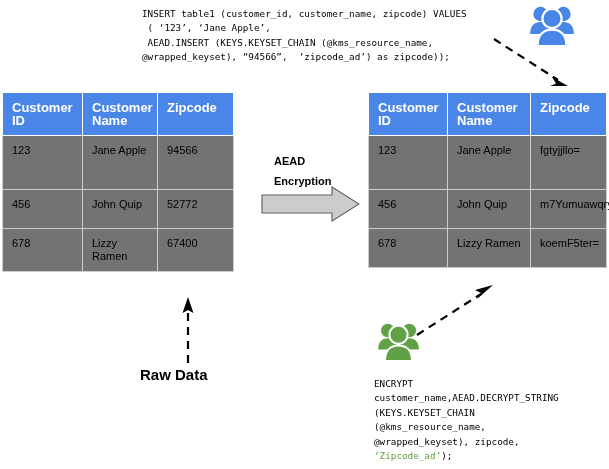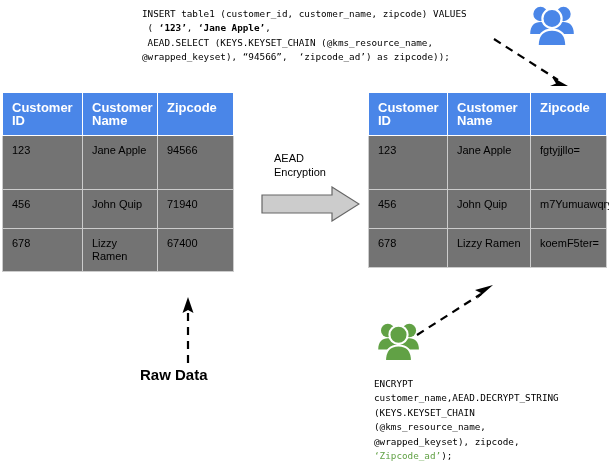--- a/index.html
+++ b/index.html
@@ -21,21 +21,21 @@
     font-family: "DejaVu Sans Mono", monospace;
     color: #000000;
     white-space: pre;
   }
   #insert-statement {
     left: 142px;
     top: 7px;
     font-size: 9.3px;
     line-height: 14.4px;
   }
-  #insert-statement .bold { font-weight: bold; text-align: center; }
+  #insert-statement .bold { font-weight: normal; text-align: center; }
 
   #select-statement {
     left: 374px;
     top: 377px;
     font-size: 9.3px;
     line-height: 14.4px;
   }
   #select-statement .green { color: #61a145; margin-top: 43px; }
 
   
@@ -86,23 +86,23 @@
     left: 261px;
     top: 186px;
     width: 99px;
     height: 36px;
   }
   #aead-label {
     position: absolute;
     left: 274px;
     top: 151px;
     font-size: 11px;
-    font-weight: normal;
-    color: #000000;
-    line-height: 14px;
+    font-weight: bold;
+    color: #000000;
+    line-height: 20px;
     white-space: pre;
   }
 
   
   #raw-data-arrow {
     position: absolute;
     left: 176px;
     top: 297px;
     width: 24px;
     height: 68px;
@@ -146,21 +146,21 @@
     top: 320px;
     width: 43px;
     height: 42px;
   }
 </style>
 </head>
 <body>
 
 <div id="insert-statement" class="sql-block"><span>INSERT table1 (customer_id, customer_name, zipcode) VALUES</span>
 <span> ( </span><span class="bold">‘123’</span><span>, </span><span class="bold">‘Jane Apple’</span><span>,</span>
-<span> AEAD.SELECT (KEYS.KEYSET_CHAIN (@kms_resource_name,</span>
+<span> AEAD.INSERT (KEYS.KEYSET_CHAIN (@kms_resource_name,</span>
 <span>@wrapped_keyset), “94566”,  ‘zipcode_ad’) as zipcode));</span></div>
 
 <svg id="icon-users-blue" viewBox="0 0 46 44" aria-hidden="true">
   <circle cx="11.5" cy="11" r="7.2" fill="#4a86e8"></circle>
   <path d="M1.2 31 C1.2 22.5 5.6 19 11.5 19 C17.4 19 21.8 22.5 21.8 31 Z" fill="#4a86e8"></path>
   <circle cx="34.5" cy="11" r="7.2" fill="#4a86e8"></circle>
   <path d="M24.2 31 C24.2 22.5 28.6 19 34.5 19 C40.4 19 44.8 22.5 44.8 31 Z" fill="#4a86e8"></path>
   <circle cx="23" cy="15.5" r="9.6" fill="#4a86e8" stroke="#ffffff" stroke-width="2.2"></circle>
   <path d="M8.6 43 C8.6 31.5 14.6 26.6 23 26.6 C31.4 26.6 37.4 31.5 37.4 43 Z" fill="#4a86e8" stroke="#ffffff" stroke-width="2.2"></path>
 </svg>
@@ -185,21 +185,21 @@
   </thead>
   <tbody>
     <tr class="row-tall">
       <td>123</td>
       <td>Jane Apple</td>
       <td>94566</td>
     </tr>
     <tr class="row-std">
       <td>456</td>
       <td>John Quip</td>
-      <td>71940</td>
+      <td>52772</td>
     </tr>
     <tr class="row-std">
       <td>678</td>
       <td>Lizzy Ramen</td>
       <td>67400</td>
     </tr>
   </tbody>
 </table>
 
 <table id="table-enc" class="data-table">

